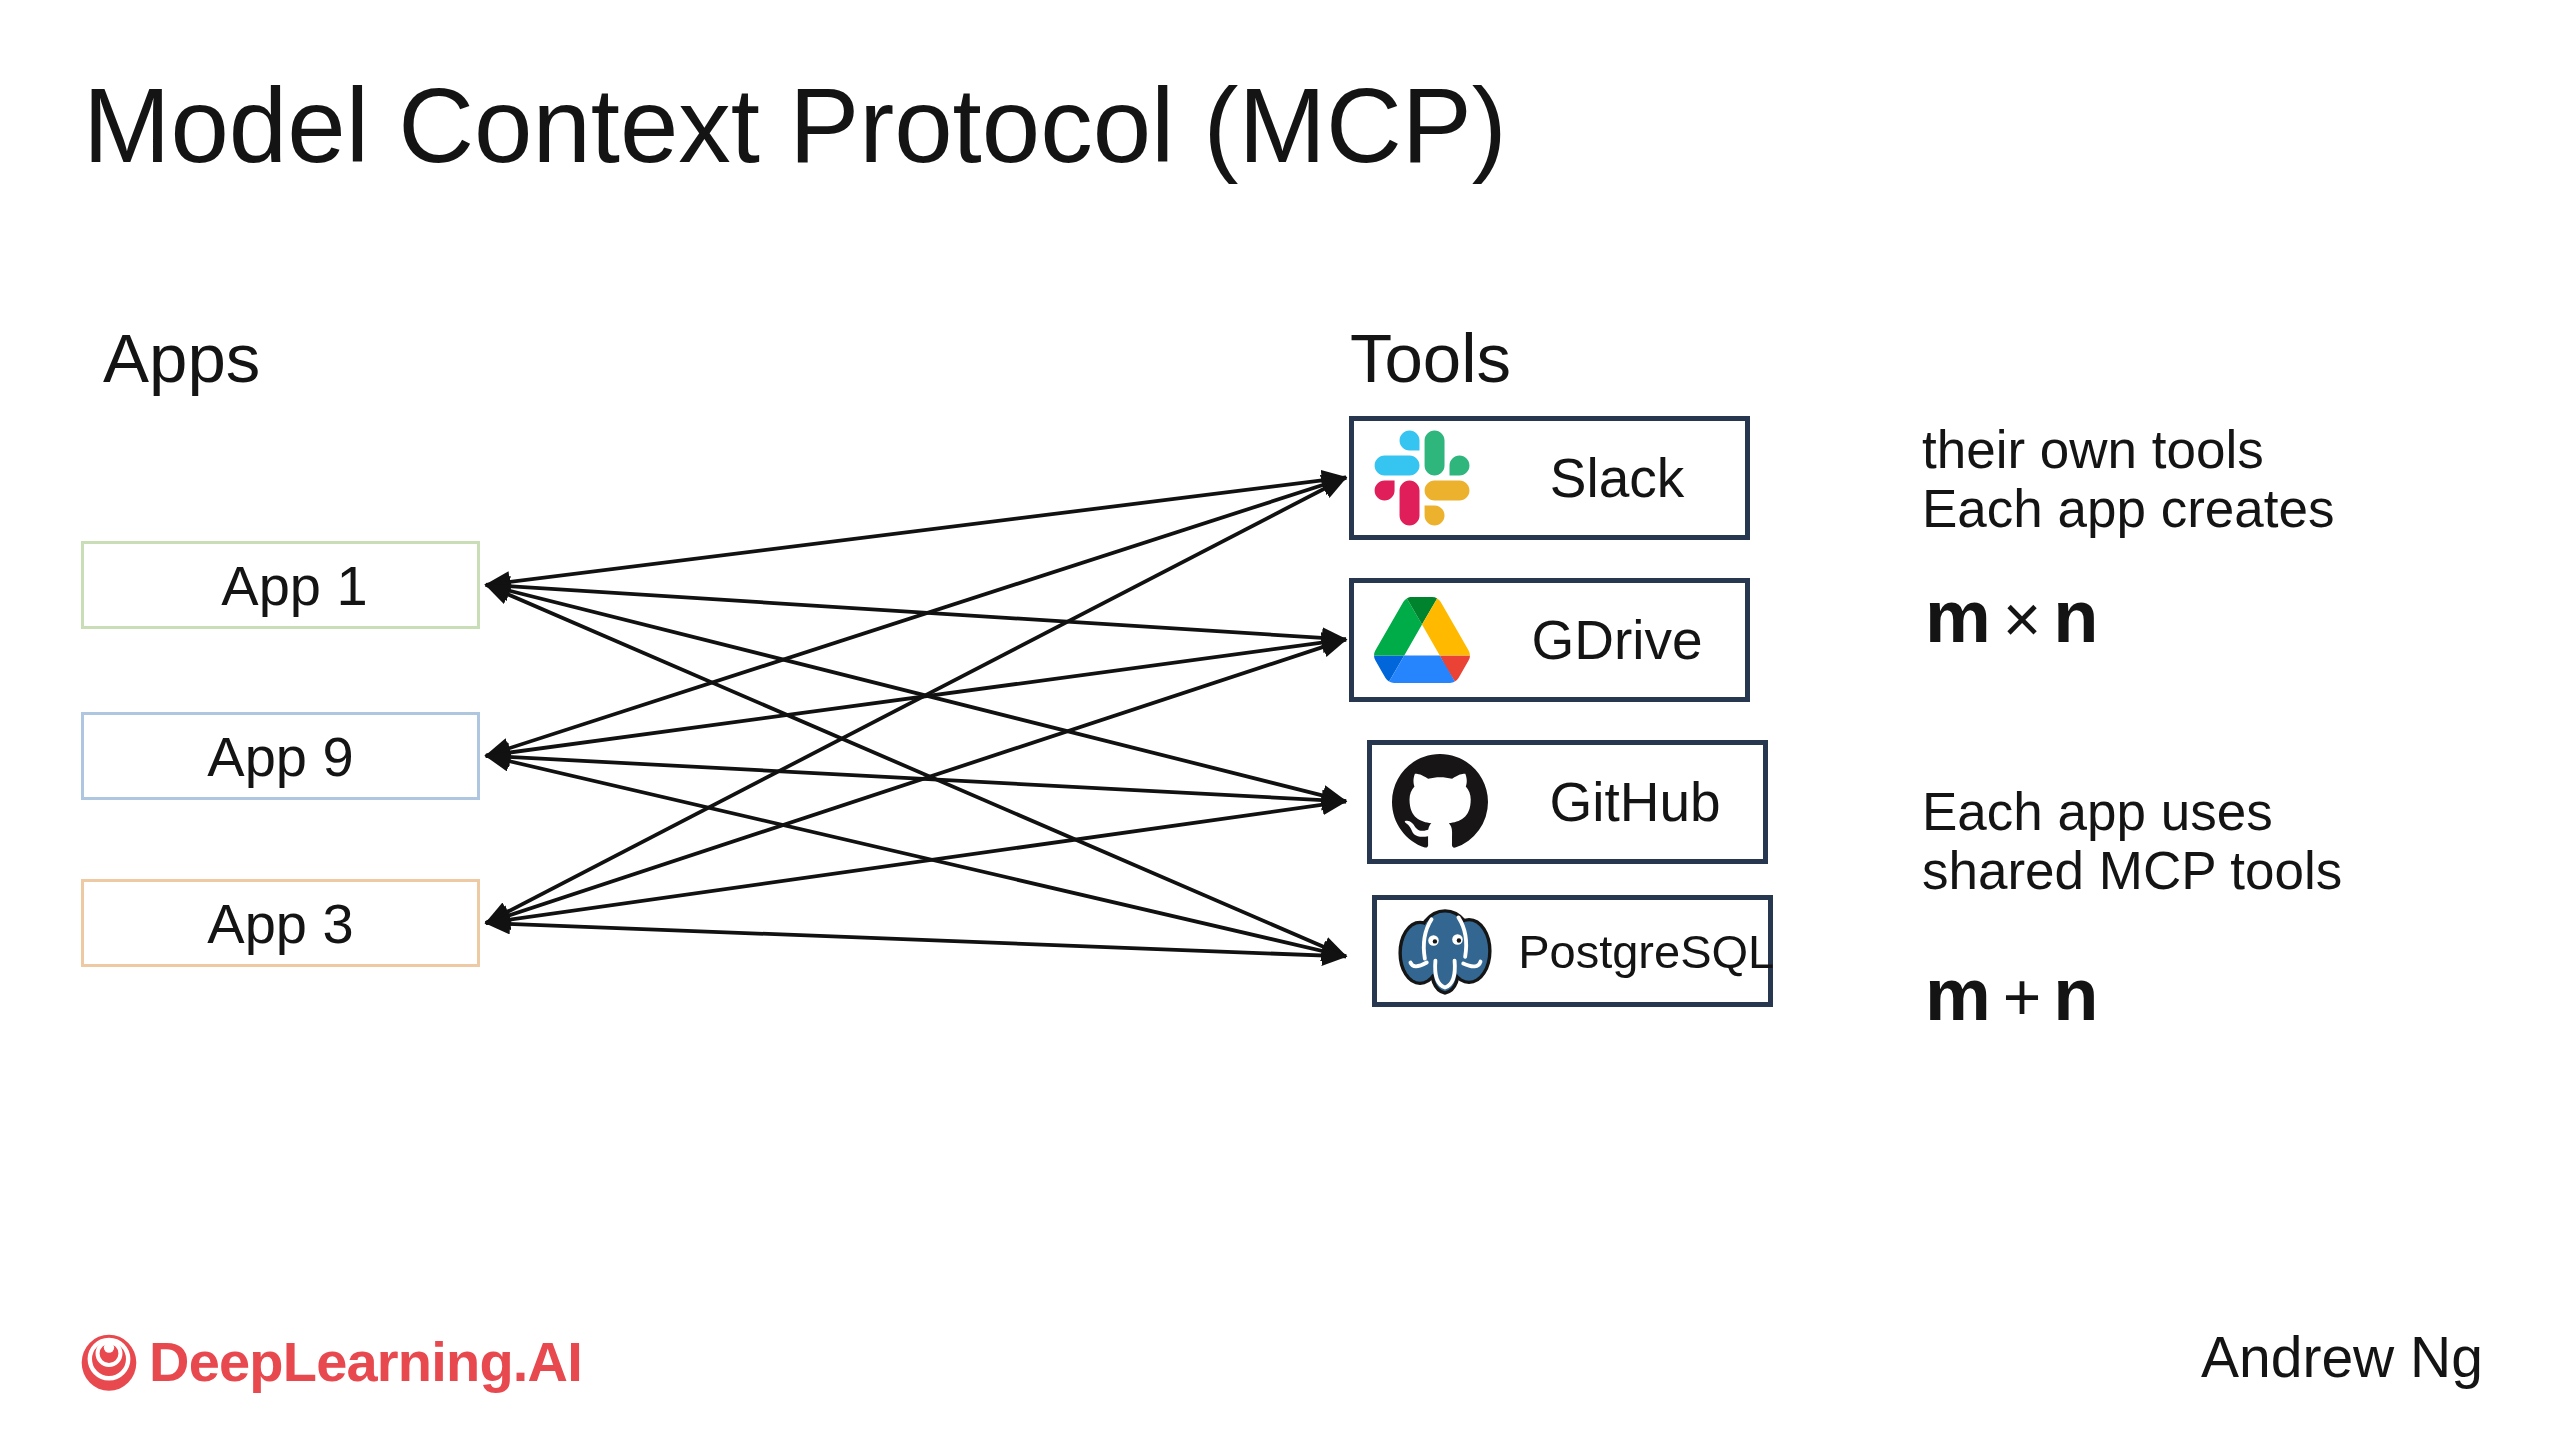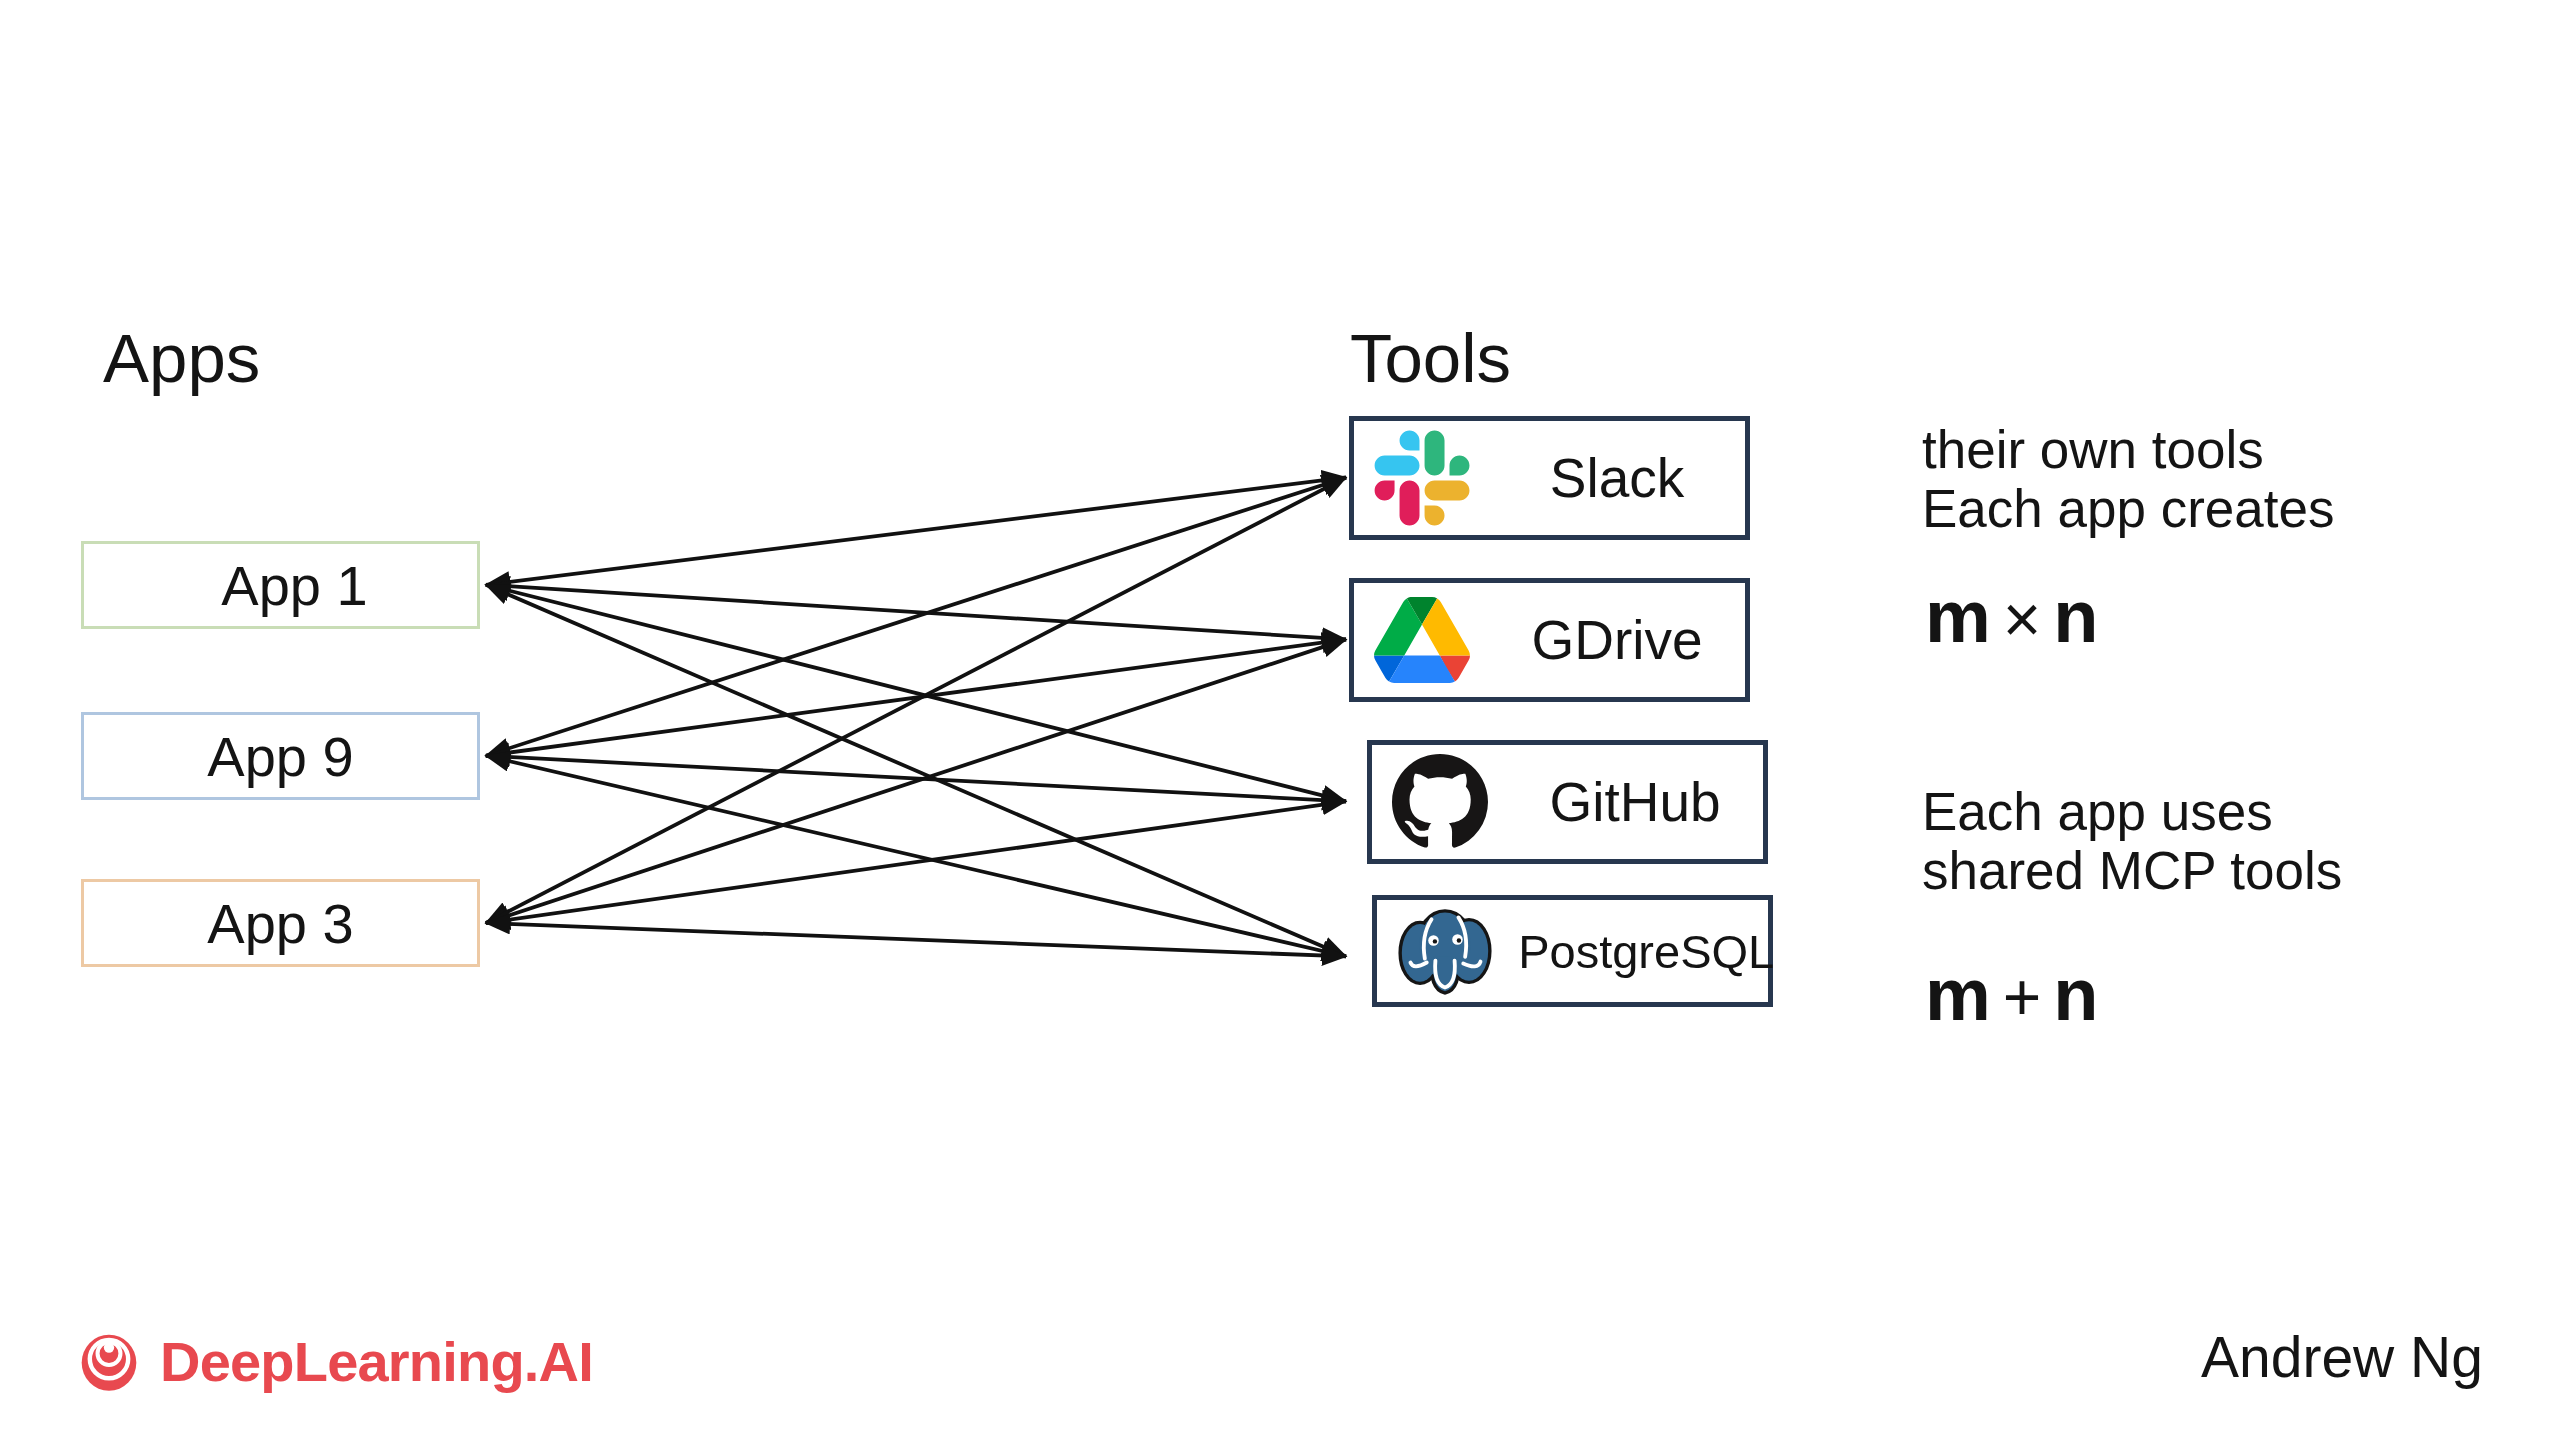--- a/index.html
+++ b/index.html
@@ -41,32 +41,33 @@
 
   .note { position:absolute; left:1922px; font-size:53px; line-height:1.12; }
   #note-top    { top:420px; }
   #note-bottom { top:782px; }
 
   .formula { position:absolute; left:1925px; font-size:74px; font-weight:700; white-space:nowrap; }
   #formula-top    { top:574px; }
   #formula-bottom { top:932px;margin-top:20px; }
   .formula .op { font-weight:400; font-size:66px; padding:0 12px; }
 
-  .logo { position:absolute; left:78px; top:1329px; display:flex; align-items:center; gap:20px; }
+  .logo { position:absolute; left:78px; top:1329px; display:flex; align-items:center; gap:9px; }
   .logo-mark { width:62px; height:62px; }
   .logo-mark svg { width:100%; height:100%; display:block; }
   .logo-text { font-size:56px; font-weight:700; letter-spacing:-0.8px; }
 
   .author { position:absolute; left:2201px; top:1324px; font-size:57px; }
 </style>
 </head>
 <body>
 
 <div class="slide">
 
+  <div class="title">Model Context Protocol (MCP)</div>
 
   <div class="col-label" id="apps-label">Apps</div>
   <div class="col-label" id="tools-label">Tools</div>
 
   <svg class="arrows" id="arrows" viewBox="0 0 3420 1924">
       <defs>
         <marker id="ah" markerUnits="userSpaceOnUse" markerWidth="34" markerHeight="28" refX="32" refY="14" orient="auto-start-reverse">
      <path d="M0,0 L34,14 L0,28 Z" fill="#111111"></path>
    </marker>
       </defs>

